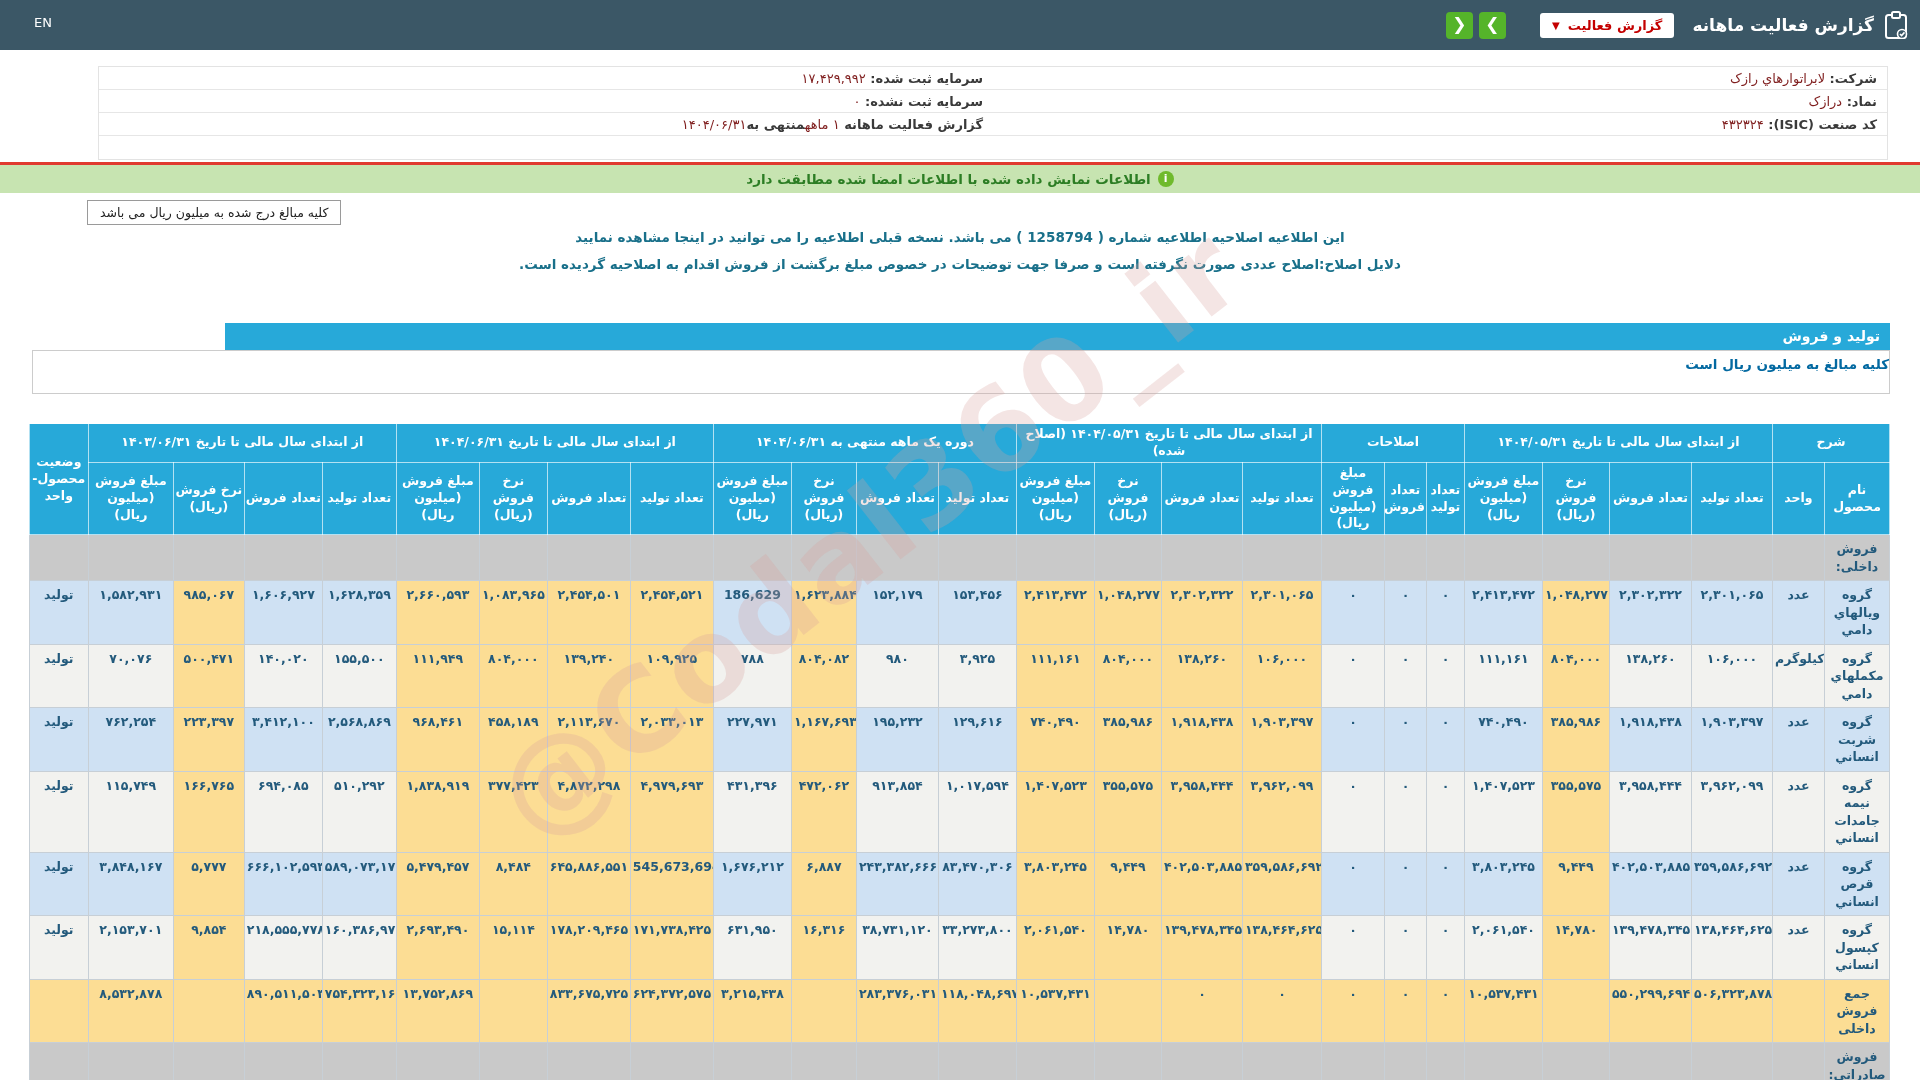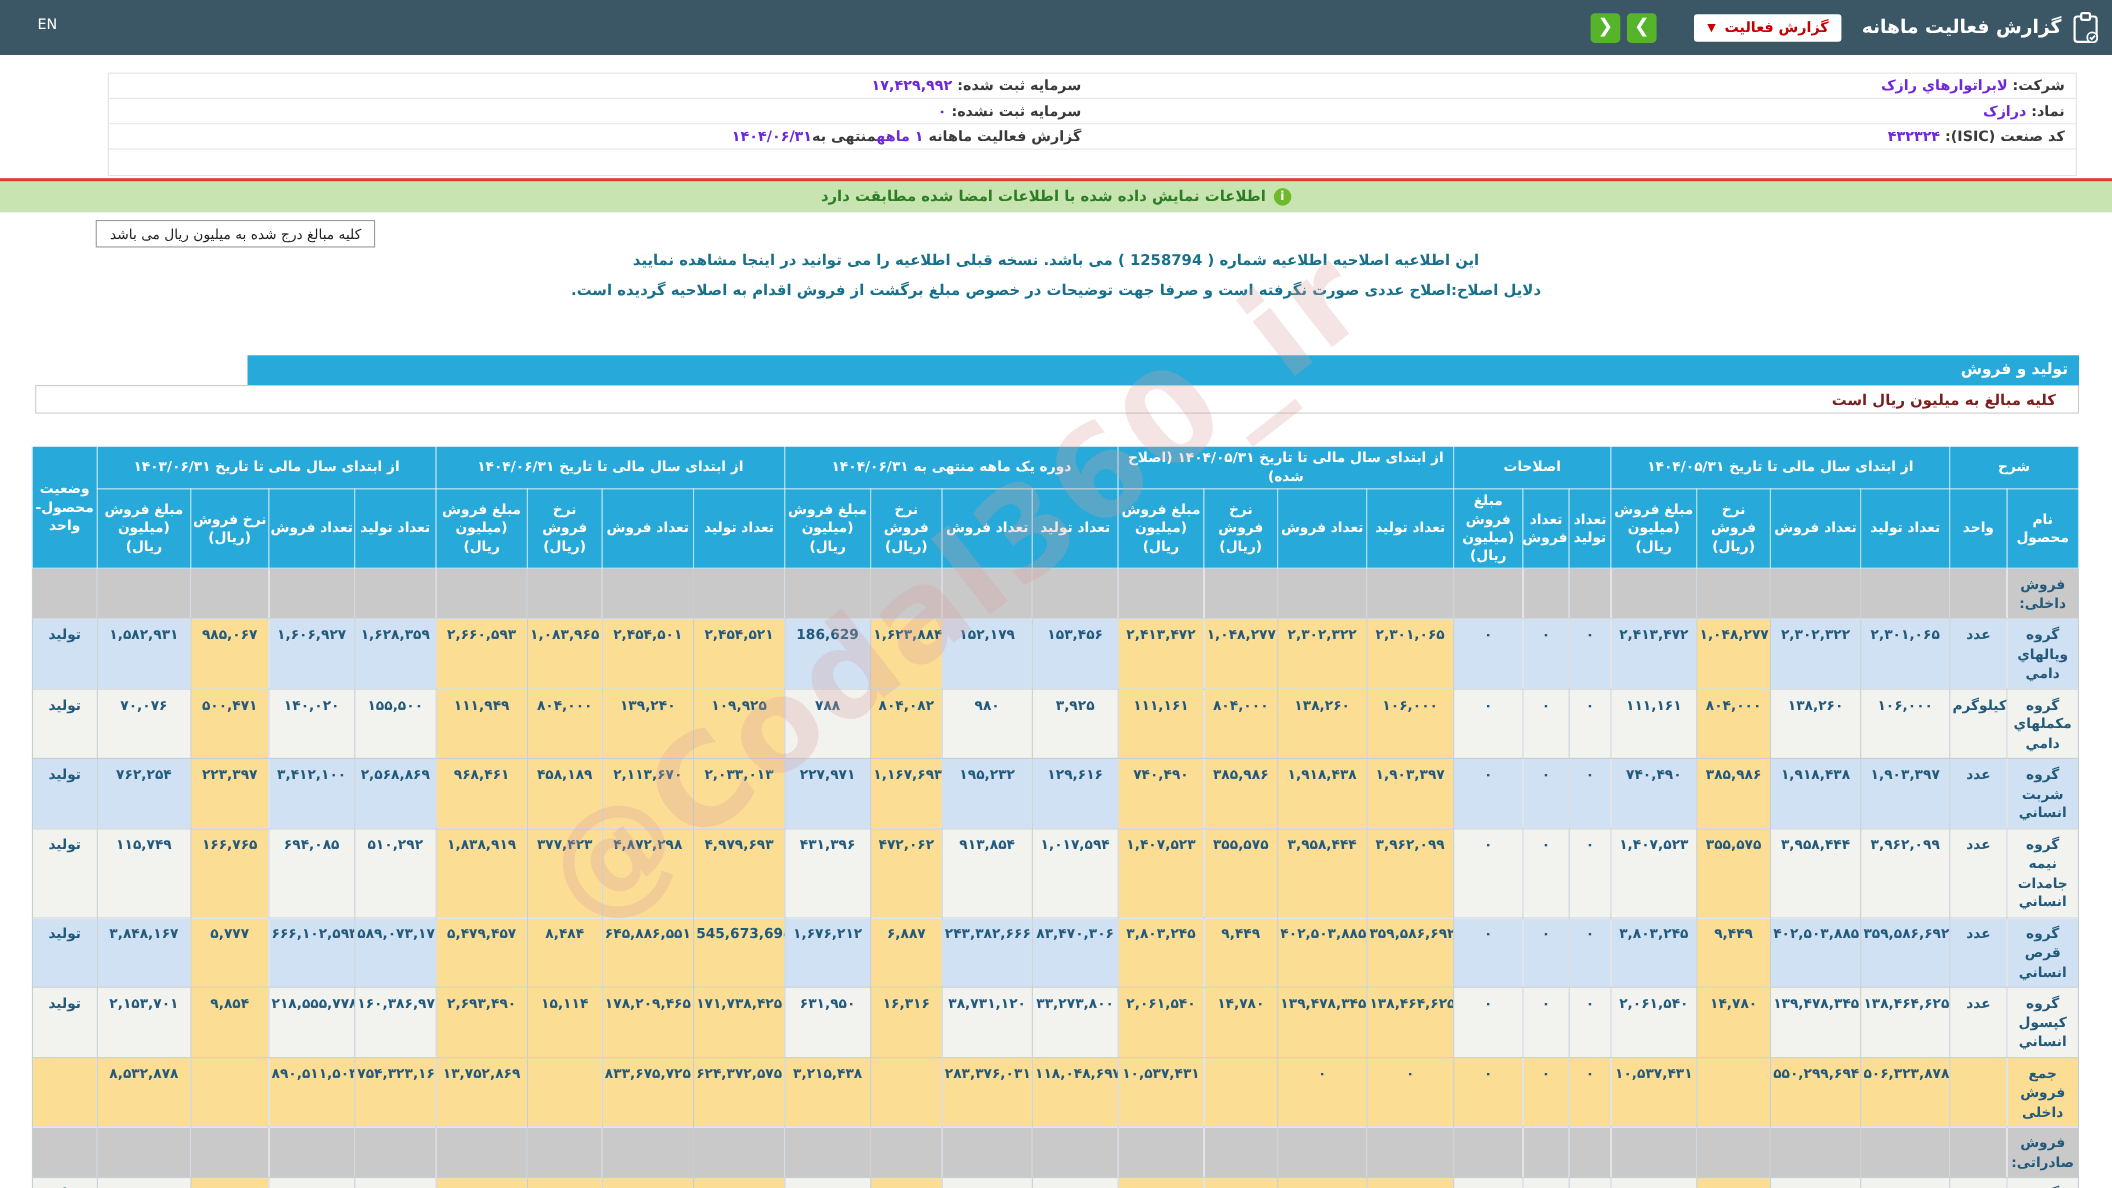--- a/index.html
+++ b/index.html
@@ -21,44 +21,44 @@
     margin-left:6px; cursor:pointer; }
   .tb-en { position:absolute; left:18px; top:15px; font-size:13px; color:#fff; cursor:pointer;margin-left:16px; }
 
   
   .company { width:1790px; margin:16px 32px 0 0; border:1px solid #e3e3e3; background:#fff; }
   .company .crow { display:flex; border-bottom:1px solid #e6e6e6; height:23px;
     align-items:center; font-size:13px; }
   .company .crow:last-child { border-bottom:none; }
   .company .ccell { width:50%; padding:0 10px; white-space:nowrap; overflow:hidden; }
   .company .lbl { color:#3a3a3a; font-weight:bold; }
-  .company .val { color:#6d28d9; font-weight:bold; }
+  .company .val { color:#7f1d1d; font-weight:normal; }
   .redline { height:3px; background:#e03a2f; margin-top:2px; }
 
   
   .greenbar { height:28px; background:#c7e4b1; display:flex; align-items:center;
     justify-content:center; gap:7px; color:#2c7d24; font-weight:bold; font-size:13.5px; }
   .info-ic { width:16px; height:16px; border-radius:50%; background:#6fba2c; color:#fff;
     font-size:11px; line-height:16px; text-align:center; font-weight:bold; flex:0 0 auto; }
 
   
   .notices { position:relative; height:84px; }
   .amounts-box { position:absolute; left:87px; top:7px; border:1px solid #9a9a9a;
     background:#fff; color:#222; font-size:12.5px; padding:4px 12px; }
   .nline { text-align:center; color:#19708a; font-weight:bold; font-size:13.5px; }
   .nline1 { padding-top:36px; }
   .nline2 { padding-top:11px; }
   .nline a { color:#19708a; text-decoration:none; cursor:pointer; }
 
   
   .bluebar { width:1665px; margin:46px 30px 0 0; height:27px; background:#27a9d9;
     color:#fff; font-weight:bold; font-size:14px; line-height:27px; padding-right:10px; }
-  .subtitlebar { width:1858px; margin:0 30px 0 0; height:26px; border:1px solid #ccc;
-    background:#fff; color:#7f1d1d; font-weight:bold; font-size:13.5px; line-height:27px;
-    padding-right:20px; }
+  .subtitlebar { width:1858px; margin:0 30px 0 0; height:44px; border:1px solid #ccc;
+    background:#fff; color:#0369a1; font-weight:bold; font-size:13.5px; line-height:27px;
+    padding-right:0; }
 
   
   table.main { border-collapse:collapse; table-layout:fixed; width:1860px;
     margin:29px 30px 0 0; }
   table.main th { background:#27a9d9; color:#fff; font-weight:bold; font-size:12.5px;
     border:1px solid rgba(255,255,255,.65); padding:2px 1px; line-height:1.35;
     vertical-align:middle; }
   tr.gh th { height:34px; }
   tr.sh th { height:50px; }
   table.main td { border:1px solid #c7cfd6; font-size:12.5px; font-weight:bold;

